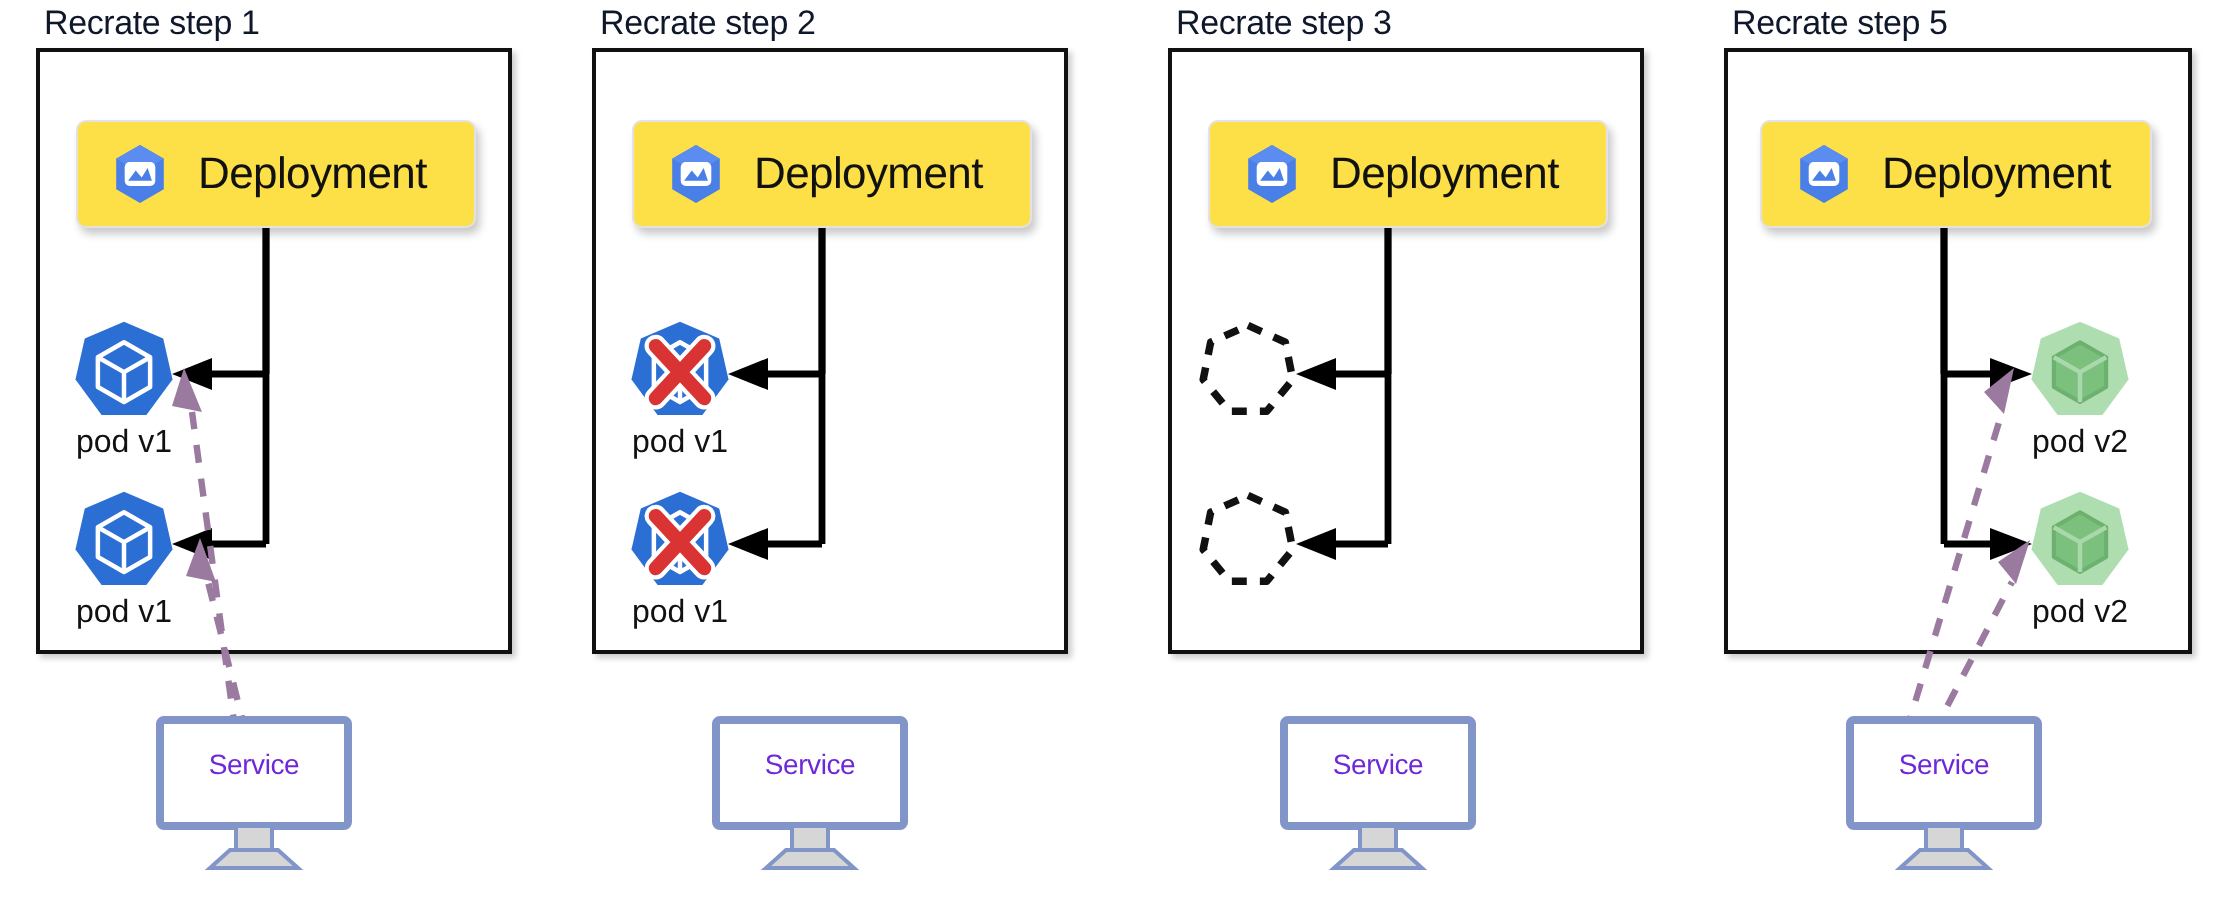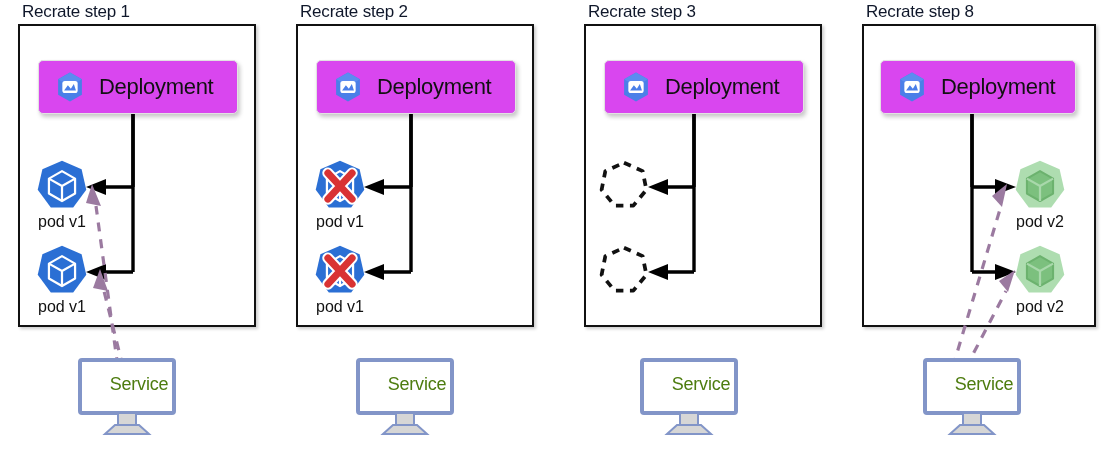--- a/index.html
+++ b/index.html
@@ -42,21 +42,21 @@
     width: 278px;
     height: 452px;
   }
   
   .deploy-card {
     position: absolute;
     top: 60px;
     left: 20px;
     width: 200px;
     height: 54px;
-    background: #d946ef;
+    background: #fde047;
     border: 1px solid #e2e2e2;
     border-radius: 5px;
     box-shadow: 2px 3px 4px rgba(0,0,0,0.22);
     display: flex;
     align-items: center;
     box-sizing: border-box;
   }
   .deploy-card.wide { width: 196px; }
   .deploy-icon {
     width: 34px;
@@ -90,25 +90,25 @@
   
   .service {
     position: absolute;
     width: 100px;
     height: 78px;
   }
   .service svg { display:block; width:100px; height:78px; }
   .service-label {
     position: absolute;
     top: 16px;
-    left: 12px;
+    left: 0;
     width: 100px;
     text-align: center;
-    font-size: 18px;
-    color: #4d7c0f;
+    font-size: 14px;
+    color: #6d28d9;
     letter-spacing: -0.2px;
   }
   .wires {
     position: absolute;
     top: 0; left: 0;
     width: 278px;
     height: 452px;
     pointer-events: none;
   }
 </style>
@@ -281,21 +281,21 @@
       <svg viewBox="0 0 100 78">
         <rect x="3" y="2" width="94" height="53" rx="2" fill="#ffffff" stroke="#8295c8" stroke-width="4"></rect>
         <rect x="41" y="55" width="18" height="13" fill="#d6d6d6" stroke="#8295c8" stroke-width="2"></rect>
         <polygon points="28,76 72,76 62,67 38,67" fill="#d6d6d6" stroke="#8295c8" stroke-width="2"></polygon>
       </svg>
       <span class="service-label">Service</span>
     </div>
   </div>
 
   <div class="group" style="left:844px;">
-    <div class="panel-title" style="left:22px;">Recrate step 8</div>
+    <div class="panel-title" style="left:22px;">Recrate step 5</div>
     <div class="panel" style="left:18px; width:234px;"></div>
 
     <div class="deploy-card wide" style="left:36px;">
       <span class="deploy-icon">
         <svg viewBox="0 0 40 40">
           <polygon points="20,3 34,11 34,29 20,37 6,29 6,11" fill="#4a7fe8"></polygon>
           <polygon points="20,3 34,11 20,19 6,11" fill="#5b8cf0"></polygon>
           <rect x="11" y="13" width="18" height="14" rx="3" fill="#ffffff"></rect>
           <path d="M13 24 L17.5 18 L21 22 L24.5 16.5 L27 24 Z" fill="#4a7fe8"></path>
         </svg>

